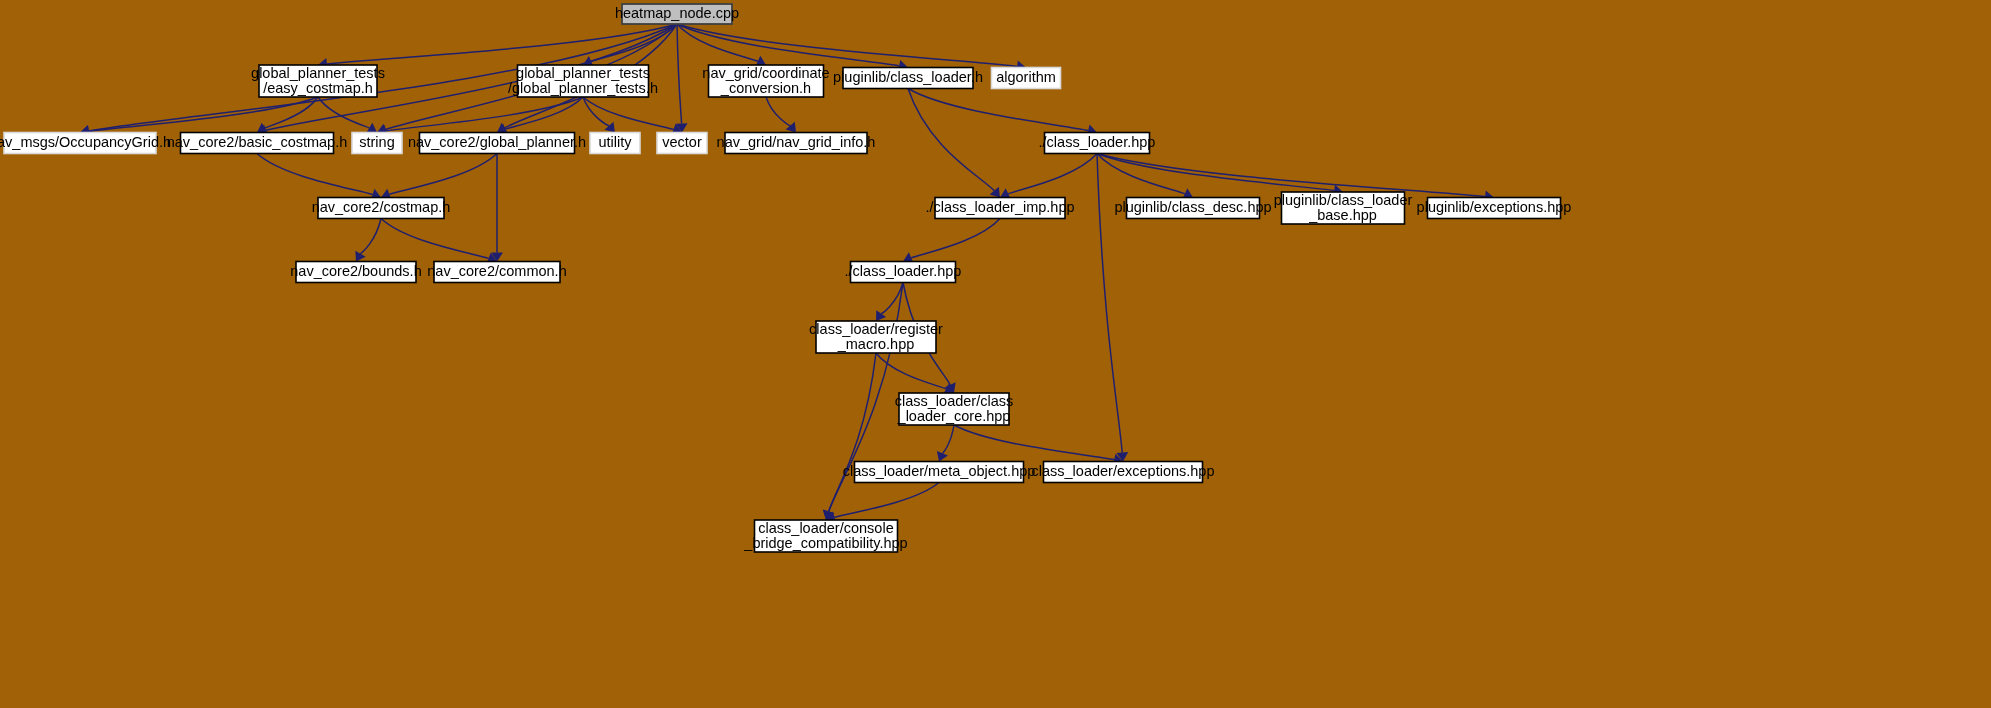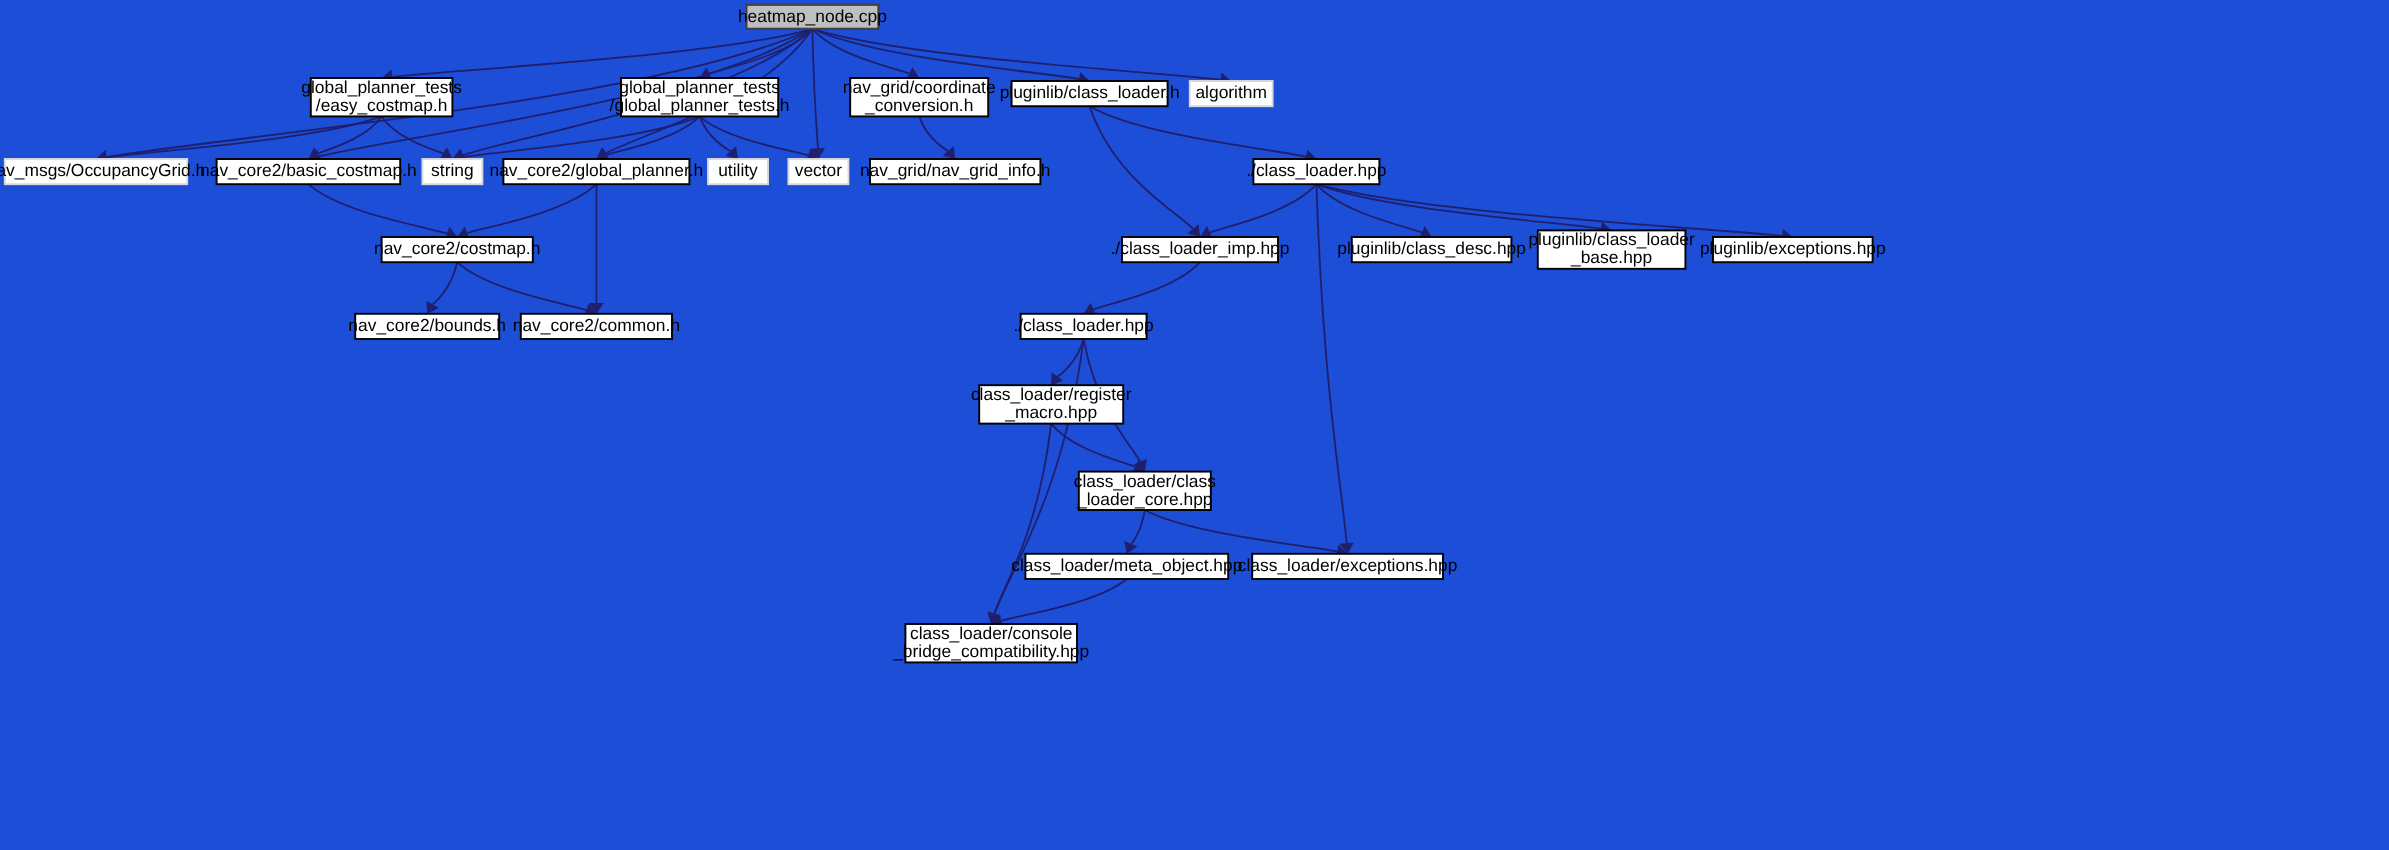--- a/index.html
+++ b/index.html
@@ -11,21 +11,21 @@
   body {
     font-family: "Liberation Sans", sans-serif;
     width: 1991px;
     height: 708px;
     overflow: hidden;
   }
   #graph-root {
     position: relative;
     width: 1991px;
     height: 708px;
-    background: #1d4ed8;
+    background: #a16207;
     text-decoration: underline;
   }
   svg#dep-graph {
     position: absolute;
     left: 0;
     top: 0;
     width: 1991px;
     height: 708px;
     display: block;
   }

